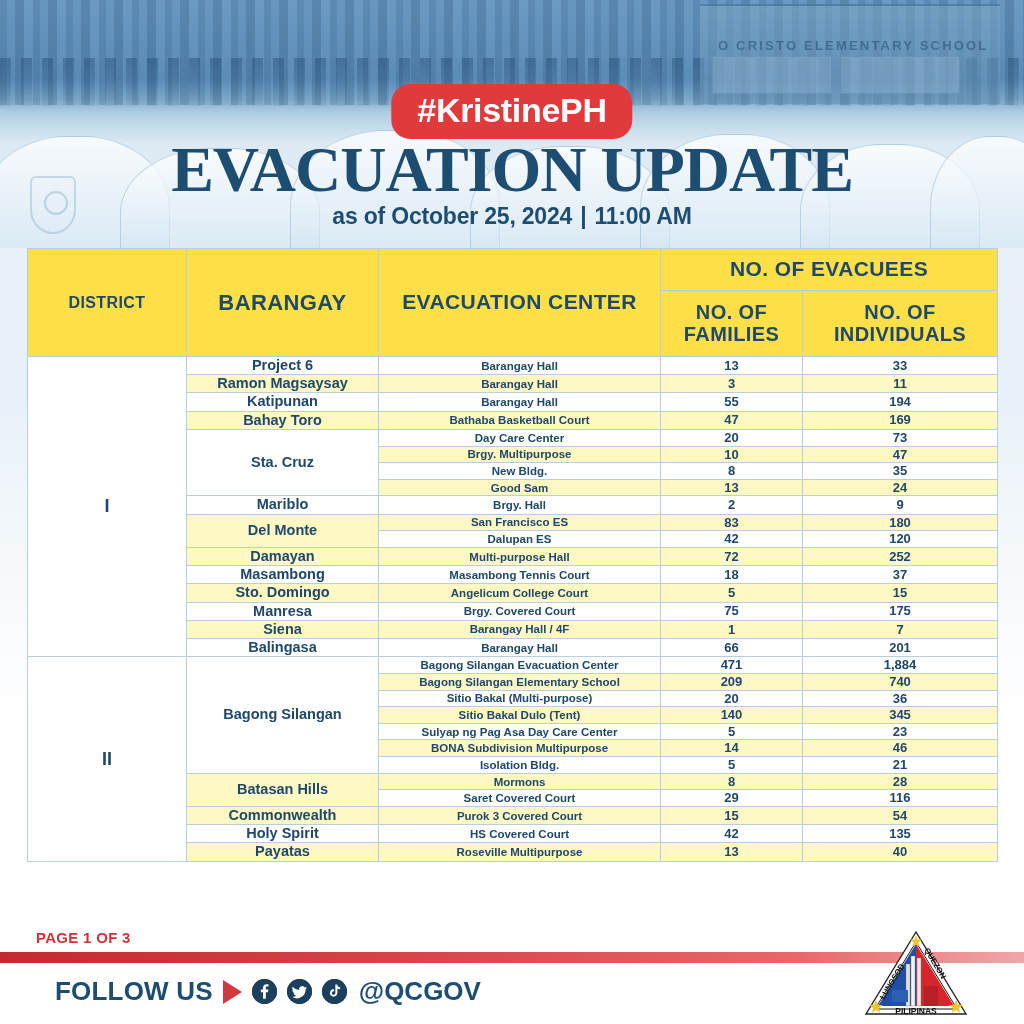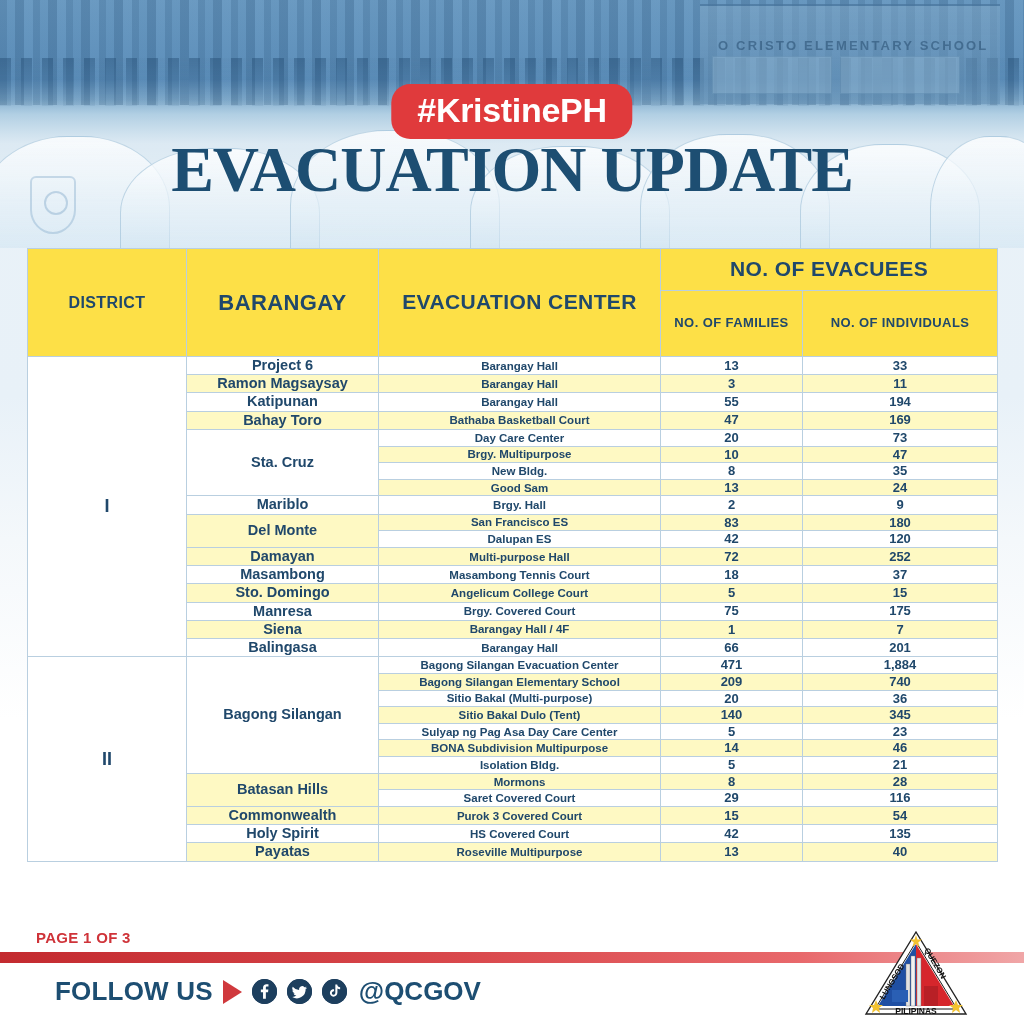--- a/index.html
+++ b/index.html
@@ -148,21 +148,21 @@
     border:1px solid #ef6b6b;
     font-weight:700;
     letter-spacing:0.4px;
     line-height:1.08;
     padding:6px 2px;
   }
   th.h-district  { font-size:16px; height:108px; }
   th.h-barangay  { font-size:22px;margin-left:36px; }
   th.h-center    { font-size:21px; }
   th.h-evacuees  { font-size:21px; height:42px; }
-  th.h-fam, th.h-ind { font-size:13px; height:66px; }
+  th.h-fam, th.h-ind { font-size:20px; height:66px; }
 
   tbody td { font-weight:700; line-height:1.05; }
   td.c-district   { font-size:18px; }
   td.c-barangay   { font-size:14.5px; height:18.2px; padding:1px 2px; }
   td.c-center     { font-size:11.5px; padding:1px 2px; }
   td.c-num        { font-size:13px; padding:1px 2px; }
   tbody tr.alt td { background:#fef9c3; }
   tbody tr td     { background:#ffffff; }
   tbody tr.alt td.c-district,
   tbody tr td.c-district { background:#ffffff; }
@@ -222,20 +222,23 @@
     <div class="tent" style="left:470px;width:200px;height:110px;"></div>
     <div class="tent" style="left:640px;width:190px;height:122px;"></div>
     <div class="tent" style="left:800px;width:180px;height:112px;"></div>
     <div class="tent" style="left:930px;width:130px;height:120px;"></div>
 
     <div class="qc-badge-ghost"></div>
   </div>
 
   <div class="hashtag">#KristinePH</div>
   <div class="title">EVACUATION UPDATE</div>
+  <div class="subtitle">
+    <span>as of October 25, 2024</span><span class="sep">|</span><span>11:00 AM</span>
+  </div>
 
   <div class="table-wrap">
     <table class="evac">
       <colgroup>
         <col style="width:159px">
         <col style="width:192px">
         <col style="width:282px">
         <col style="width:142px">
         <col style="width:195px">
       </colgroup>

